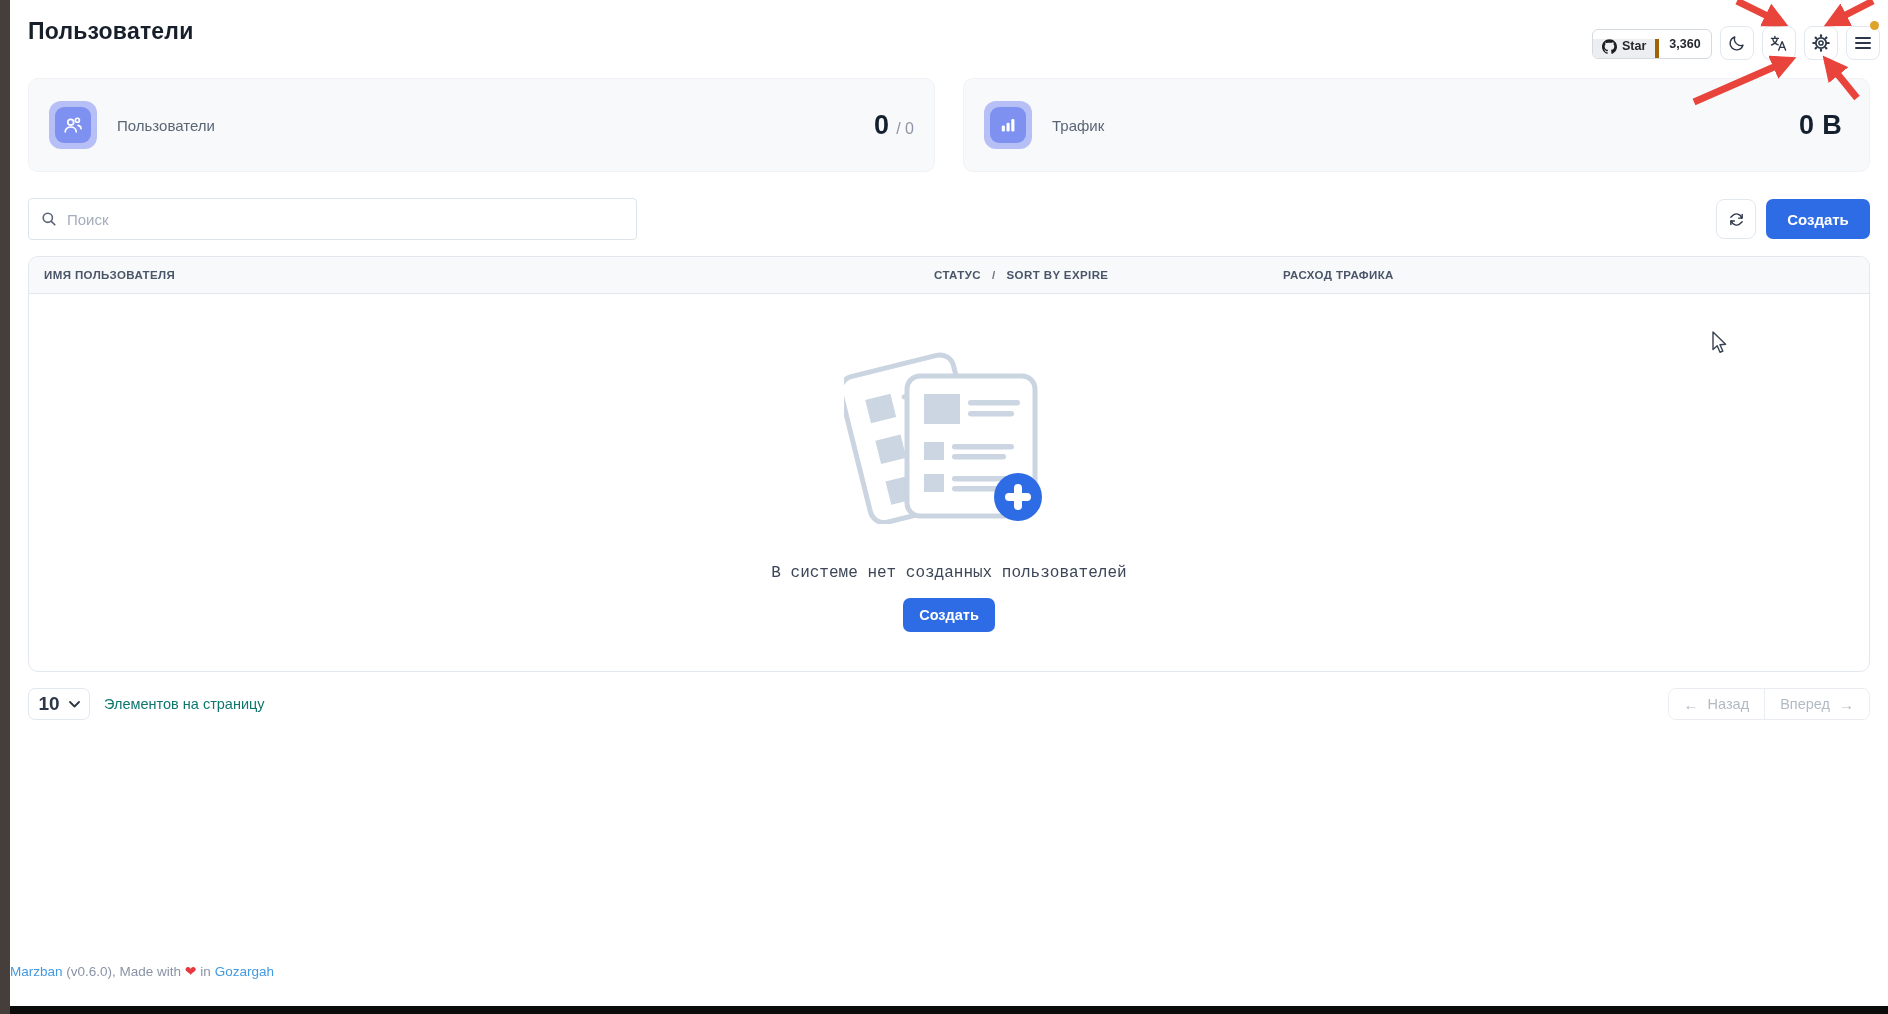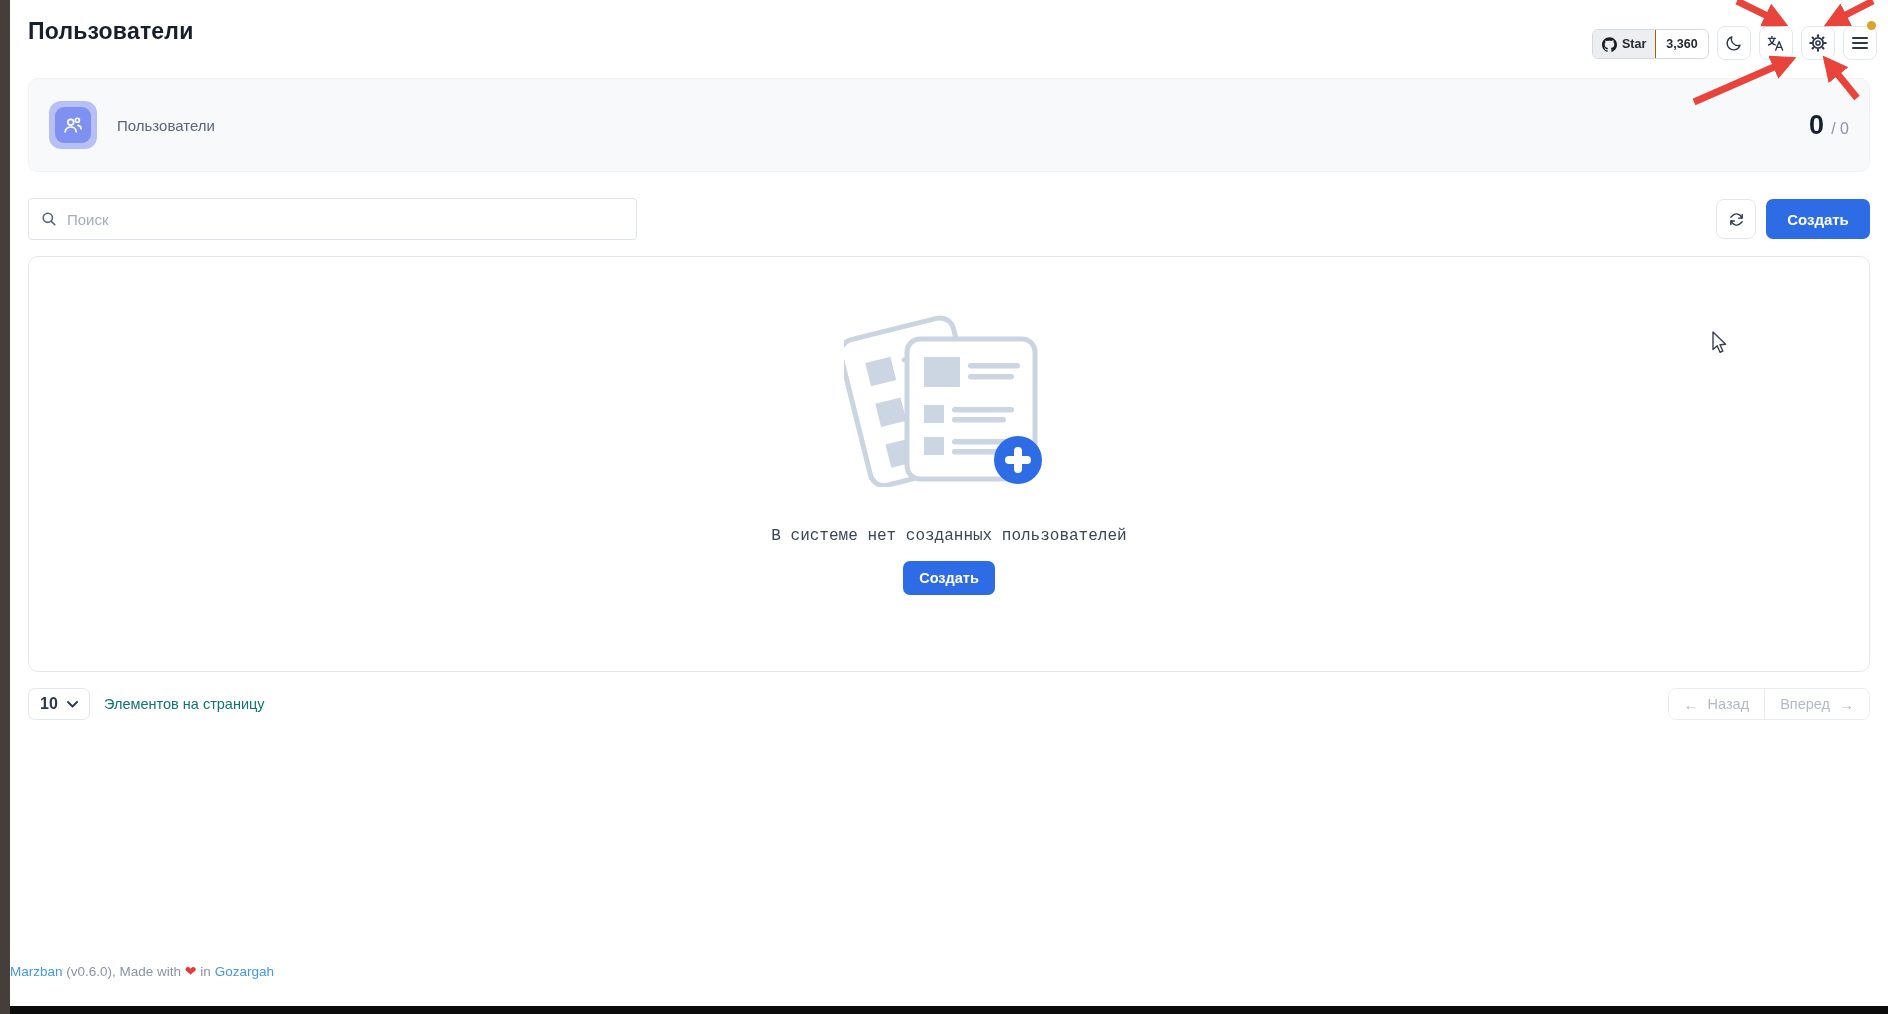--- a/index.html
+++ b/index.html
@@ -8,21 +8,21 @@
     font-family:"Liberation Sans", sans-serif;overflow:hidden;color:#1a202c;
   }
   .left-edge{position:absolute;left:0;top:0;width:10px;height:1014px;background:#453e3a;}
   .bottom-edge{position:absolute;left:10px;bottom:0;width:1878px;height:8px;background:#0b0b0b;}
 
   .page-title{position:absolute;left:28px;top:18px;font-size:23px;font-weight:700;color:#171f2b;letter-spacing:.2px;}
 
   
   .topbar{position:absolute;top:26px;left:1592px;display:flex;gap:8px;align-items:flex-start;}
   .star-group{display:flex;height:28px;margin-top:3px;border:1px solid #d4dae0;border-radius:6px;overflow:hidden;background:#fff;font-size:12.5px;font-weight:600;color:#24292f;cursor:pointer;}
-  .star-left{display:flex;align-items:center;gap:5px;padding:0 9px;background:#eceef1;border-right:1px solid #a16207;}
+  .star-left{display:flex;gap:5px;padding:0 9px;background:#eceef1;border-right:4px solid #a16207;margin-top:9px;}
   .star-right{display:flex;align-items:center;padding:0 10px;}
   .icon-btn{width:34px;height:34px;border:1px solid #e2e8f0;border-radius:8px;background:#fff;display:flex;align-items:center;justify-content:center;position:relative;box-sizing:border-box;cursor:pointer;color:#2d3748;}
   .menu-dot{position:absolute;top:-6px;right:0px;width:9px;height:9px;border-radius:50%;background:#dda32c;}
 
   
   .cards{position:absolute;top:78px;left:28px;width:1842px;display:flex;gap:28px;}
   .card{flex:1;height:94px;background:#f8f9fb;border:1px solid #f0f2f5;border-radius:10px;display:flex;align-items:center;padding:0 20px;box-sizing:border-box;}
   .card-icon-outer{width:48px;height:48px;border-radius:12px;background:#b6c0f6;display:flex;align-items:center;justify-content:center;flex:none;}
   .card-icon-inner{width:36px;height:36px;border-radius:9px;background:#7e91f0;display:flex;align-items:center;justify-content:center;}
   .card-label{margin-left:20px;font-size:15px;color:#5b6675;}
@@ -45,21 +45,21 @@
   .th{white-space:nowrap;cursor:pointer;}
   .th-name{width:905px;padding-left:15px;box-sizing:border-box;}
   .th-status-group{width:349px;display:flex;gap:11px;align-items:center;}
   .th-sep{color:#6b7685;font-weight:600;cursor:default;}
   .tbody{display:flex;flex-direction:column;align-items:center;padding-top:52px;}
   .empty-msg{margin-top:40px;font-size:16px;color:#3c4657;font-family:Liberation Mono, monospace;}
   .empty-create{margin-top:16px;height:34px;padding:0 16px;border:none;border-radius:7px;background:#2e6ce5;color:#fff;font-size:14.5px;font-weight:700;font-family:"Liberation Sans",sans-serif;cursor:pointer;}
 
   
   .pager{position:absolute;top:688px;left:28px;width:1842px;display:flex;align-items:center;}
-  .page-size{width:62px;height:32px;border:1px solid #e2e8f0;border-radius:7px;background:#fff;display:flex;align-items:center;justify-content:center;gap:9px;font-size:16px;font-weight:600;color:#2d3748;cursor:pointer;box-sizing:border-box;}
+  .page-size{width:62px;height:32px;border:1px solid #e2e8f0;border-radius:7px;background:#fff;display:flex;align-items:center;justify-content:center;gap:9px;font-size:19px;font-weight:600;color:#2d3748;cursor:pointer;box-sizing:border-box;}
   .per-page-label{margin-left:14px;font-size:14.5px;color:#0f766e;}
   .pager-group{margin-left:auto;display:flex;border:1px solid #e9edf2;border-radius:8px;overflow:hidden;color:#b3bac4;font-size:14.5px;background:#fff;}
   .pager-btn{display:flex;align-items:center;gap:9px;padding:0 15px;height:30px;cursor:pointer;background:#fff;}
   .pager-btn.prev{border-right:1px solid #e9edf2;}
   .arrow-glyph{font-size:15px;}
 
   
   .footer{position:absolute;top:963px;left:10px;width:1868px;font-size:13.5px;color:#8a94a6;}
   .footer .link{color:#4299e1;cursor:pointer;}
   .footer .heart{color:#e5393f;font-size:14px;}
@@ -154,20 +154,38 @@
         </svg>
       </div>
     </div>
     <span class="card-label">Пользователи</span>
     <span class="card-value">
       <span class="big">0</span>
       <span class="small">/ 0</span>
     </span>
   </div>
 
+  <div class="card">
+    <div class="card-icon-outer">
+      <div class="card-icon-inner">
+        <svg width="22" height="22" viewBox="0 0 24 24">
+            <g fill="#ffffff">
+              <rect x="5.2" y="12.5" width="3.4" height="6.5" rx="1.4"></rect>
+              <rect x="10.4" y="9.5" width="3.4" height="9.5" rx="1.4"></rect>
+              <rect x="15.6" y="5.5" width="3.4" height="13.5" rx="1.4"></rect>
+            </g>
+          </svg>
+      </div>
+    </div>
+    <span class="card-label">Трафик</span>
+    <span class="card-value">
+      <span class="big">0 B</span>
+      <span class="small"></span>
+    </span>
+  </div>
 
 </div>
 
 <div class="search-wrap">
   <svg width="16" height="16" viewBox="0 0 16 16" fill="none" stroke="#5b6675" stroke-width="1.6" stroke-linecap="round">
       <circle cx="6.8" cy="6.8" r="4.6"></circle>
       <path d="m10.4 10.4 3.4 3.4"></path>
     </svg>
   <input class="search-input" type="text" value="" placeholder="Поиск" style="">
 </div>
@@ -178,20 +196,29 @@
         <path d="M20 5v5h-5"></path>
         <path d="M4 19v-5h5"></path>
         <path d="M19.3 10a7.6 7.6 0 0 0-13-3.4L4 8.8"></path>
         <path d="M4.7 14a7.6 7.6 0 0 0 13 3.4l2.3-2.2"></path>
       </svg>
   </div>
   <button class="create-btn">Создать</button>
 </div>
 
 <div class="table">
+  <div class="thead">
+    <span class="th th-name">ИМЯ ПОЛЬЗОВАТЕЛЯ</span>
+    <span class="th-status-group">
+      <span class="th">СТАТУС</span>
+      <span class="th-sep">/</span>
+      <span class="th">SORT BY EXPIRE</span>
+    </span>
+    <span class="th">РАСХОД ТРАФИКА</span>
+  </div>
 
   <div class="tbody">
     <svg width="210" height="178" viewBox="0 0 210 178">
       <g transform="rotate(-14 67 93)">
         <rect x="10" y="18" width="116" height="150" rx="14" fill="#ffffff" stroke="#cbd4e1" stroke-width="5"></rect>
         <rect x="32" y="44" width="26" height="24" fill="#ccd5e2"></rect>
         <rect x="32" y="86" width="26" height="24" fill="#ccd5e2"></rect>
         <rect x="32" y="128" width="26" height="24" fill="#ccd5e2"></rect>
         <rect x="68" y="48" width="16" height="5" rx="2.5" fill="#ccd5e2"></rect>
         <rect x="68" y="90" width="14" height="5" rx="2.5" fill="#ccd5e2"></rect>

